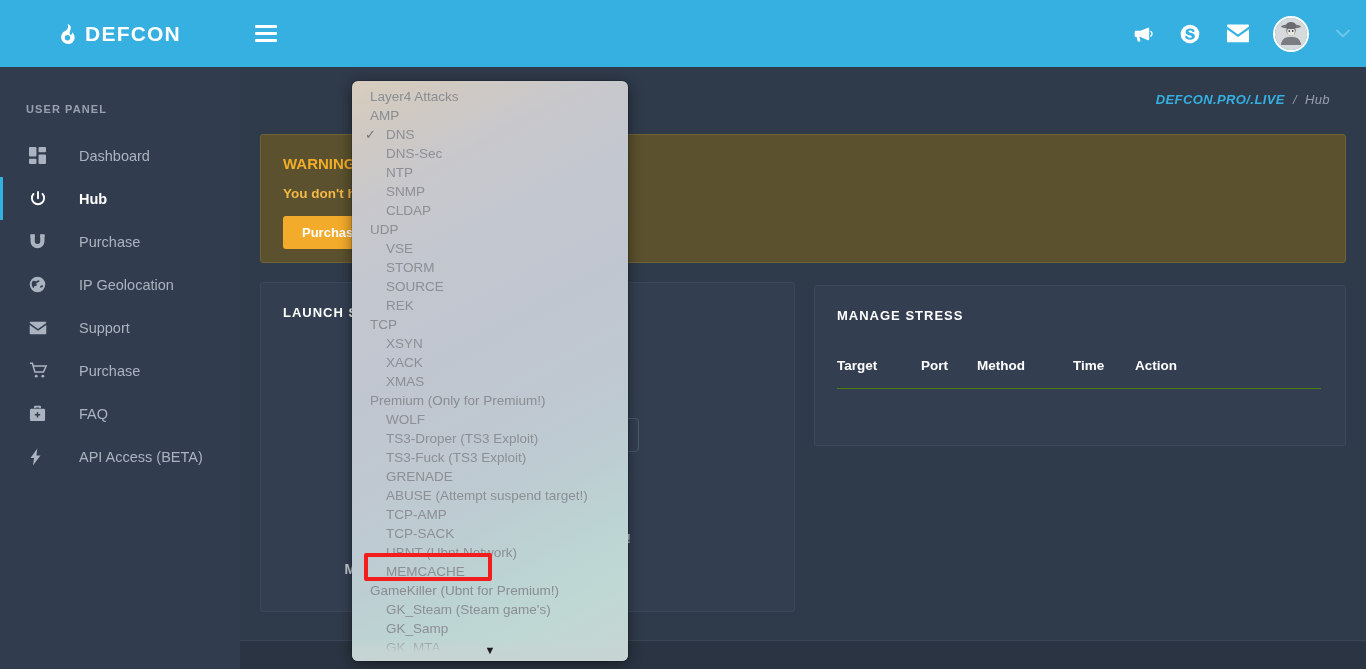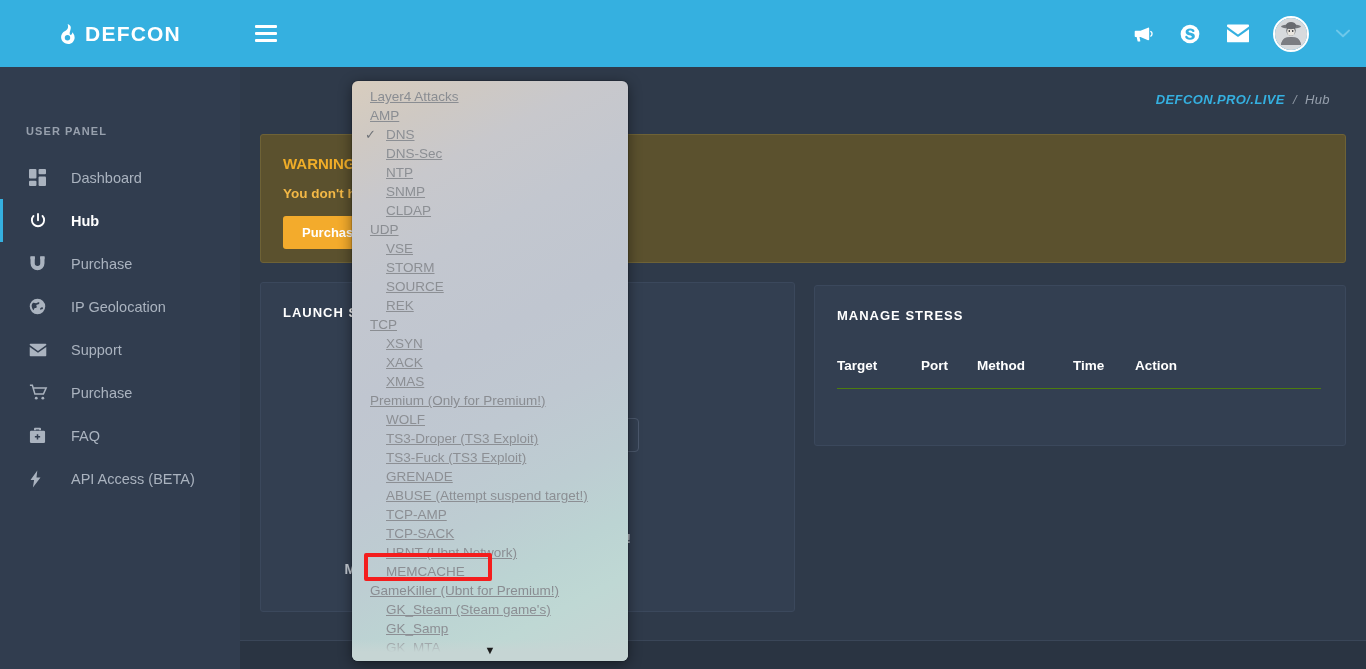--- a/index.html
+++ b/index.html
@@ -47,32 +47,32 @@
   }
   #caret-wrap { width: 46px; height: 67px; display: flex; align-items: center; justify-content: center; cursor: pointer; }
 
   
   #sidebar {
     position: absolute; left: 0; top: 67px; width: 240px; height: 602px;
     background: #313d4f;
   }
   #panel-title {
     color: #97a0ad; font-size: 11px; font-weight: bold; letter-spacing: 1.1px;
-    padding: 58px 0 0 26px;
+    padding: 36px 0 0 26px;
   }
   .navitem {
     height: 43px; display: flex; align-items: center;
     padding-left: 26px; color: #aab3bf; font-size: 14.5px;
     border-left: 3px solid transparent; cursor: pointer;
     margin-top: 0;
   }
   .navitem .ico {
     width: 26px; display: flex; align-items: center; color: #aab3bf;
   }
-  .navitem .lbl { margin-left: 16px; }
+  .navitem .lbl { margin-left: 24px; }
   .navitem.active { color: #ffffff; border-left-color: #35b0e0; font-weight: bold; }
   .navitem.active .ico { color: #ffffff; }
   #navlist { margin-top: 19px; }
   .navitem + .navitem { margin-top: 0px; }
 
   
   #main {
     position: absolute; left: 240px; top: 67px; width: 1126px; height: 602px;
     background: #2f3a4a;
   }
@@ -161,21 +161,20 @@
         #bdcdd2 70%, #bcd4d3 80%, #bfd8d4 88%, #c6d5d4 100%);
     box-shadow: 0 3px 14px rgba(0,0,0,.45), 0 0 0 1px rgba(0,0,0,.12);
     font-size: 13.5px;
     padding-top: 6px;
   }
   #dropdown .optlist { position: relative; }
   .opt {
     height: 19px; line-height: 19px;
     color: #8c8f94; padding-left: 34px; white-space: nowrap; cursor: default;
     position: relative;
-    text-decoration: underline;
   }
   .opt.group { padding-left: 18px; color: #8a8d92; }
   .opt .tick {
     position: absolute; left: 13px; top: 0; color: #6f7378; font-size: 13px;
   }
   #dd-scroll {
     position: absolute; left: 0; bottom: 0; width: 276px; height: 22px;
     display: flex; align-items: center; justify-content: center;
     color: #1b1b1b; font-size: 11px;
     background: linear-gradient(180deg, rgba(198,213,212,0) 0%, #c6d5d4 60%);

